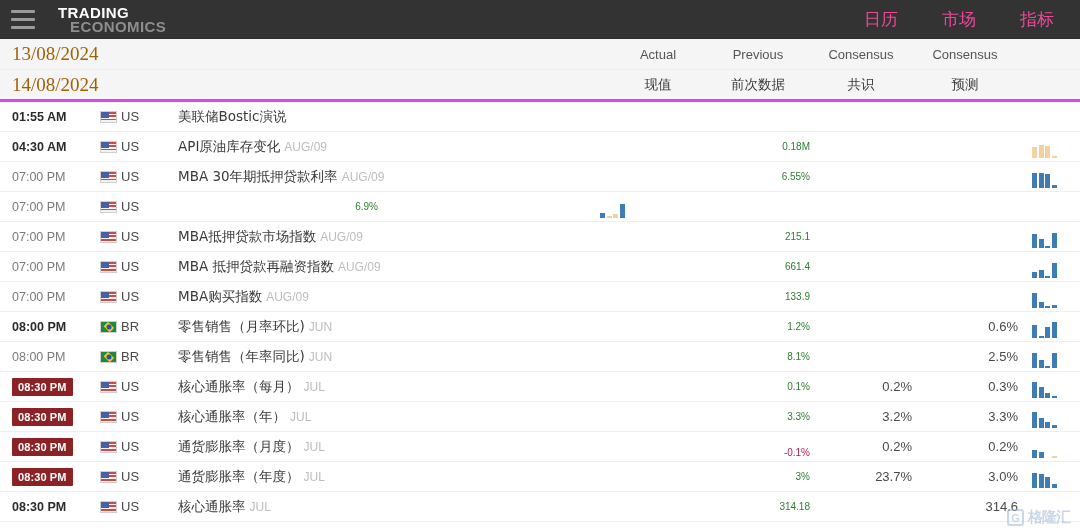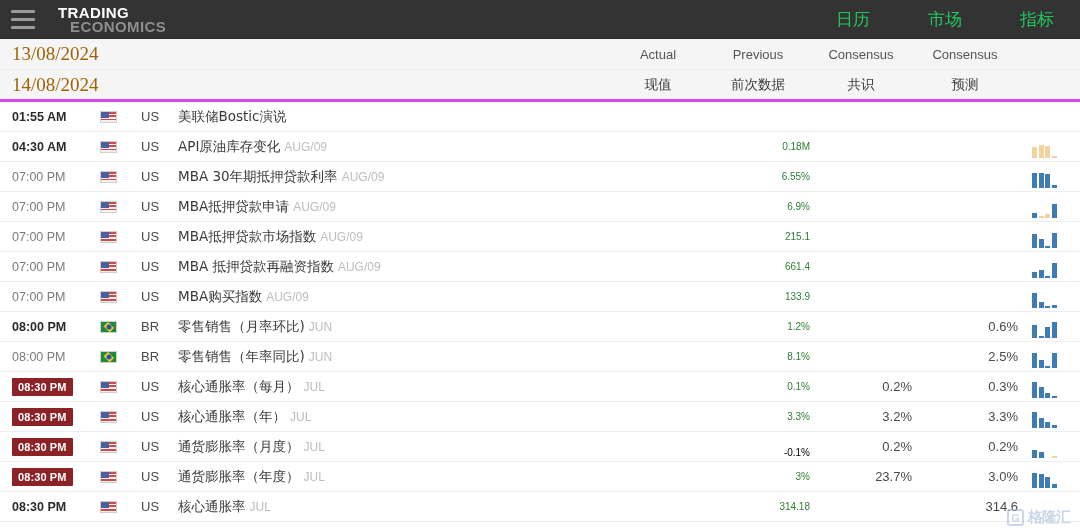--- a/index.html
+++ b/index.html
@@ -35,24 +35,23 @@
     font-weight: bold;
     letter-spacing: 0.4px;
   }
   .logo .l1 { color: #ffffff; font-size: 15px; }
   .logo .l2 { color: #8e8e8e; font-size: 15px; margin-left: 12px; margin-top: -1px;}
   .nav {
     margin-left: auto; margin-right: 26px;
     display: flex; align-items: center; gap: 44px;
   }
   .nav a {
-    color: #22c55e; font-size: 17px;
+    color: #ec4899; font-size: 17px;
     text-decoration: none; cursor: pointer;
     font-family: "DejaVu Sans", sans-serif;
-    margin-left: 14px;
   }
 
   
   .table { width: 1080px; }
   .row {
     display: flex; align-items: center;
     height: 30px; width: 1080px;
     border-bottom: 1px solid #eceeef;
     padding-left: 12px;
     position: relative;
@@ -64,28 +63,28 @@
   .c-time   { width: 88px; flex: none; font-size: 12.5px; color: #7b7b7b; font-family: "Liberation Sans", sans-serif; }
   .c-time.bold { color: #2b2b2b; font-weight: bold; }
   .c-time .badge {
     display: inline-block;
     background: #8c2226; color: #ffffff;
     font-weight: bold; font-size: 11px;
     padding: 3px 6px 3px 6px;
     letter-spacing: .1px;
     border-radius: 1px;
   }
-  .c-flag   { width: 78px; flex: none; display: flex; align-items: center; gap: 24px; }
+  .c-flag   { width: 78px; flex: none; display: flex; align-items: center; gap: 4px; }
   .c-flag .cc { font-size: 13px; color: #4a4a4a; font-family: "Liberation Sans", sans-serif; }
   .c-event  { flex: 1 1 auto; font-size: 13.5px; color: #3a3a3a; font-family: "DejaVu Sans", sans-serif; white-space: nowrap; }
   .c-event .ref { color: #bdbdbd; font-size: 12px; margin-left: 4px; font-family: "Liberation Sans", sans-serif; }
 
   .c-actual { width: 96px;  flex: none; text-align: right; font-size: 13px; color: #3a3a3a;}
   .c-prev   { width: 104px; flex: none; text-align: right; font-size: 10px; color: #2e7d32; }
-  .c-prev.neg { color: #000000; margin-top: 12px; }
+  .c-prev.neg { color: #be185d; margin-top: 12px; }
   .c-cons   { width: 102px; flex: none; text-align: right; font-size: 13px; color: #4a4a4a; }
   .c-fore   { width: 106px; flex: none; text-align: right; font-size: 13px; color: #4a4a4a; }
   .c-spark  { width: 62px;  flex: none; padding-left: 14px; height: 22px; display: flex; align-items: flex-end; }
 
   
   .row.hdr .c-actual, .row.hdr .c-prev, .row.hdr .c-cons, .row.hdr .c-fore {
     color: #555; font-size: 13px; text-align: center;
   }
   .row.hdr.second .c-actual, .row.hdr.second .c-prev,
   .row.hdr.second .c-cons, .row.hdr.second .c-fore {
@@ -234,21 +233,20 @@
             <div class="bar" style="height: 3px;"></div>
           </div>
         </div>
       </div>
       <div class="row">
         <div class="c-time">07:00 PM</div>
         <div class="c-flag">
           <span class="flag us"></span>
           <span class="cc">US</span>
         </div>
-        <div class="c-event"><span>MBA抵押贷款申请</span><span class="ref">AUG/09</span></div>
         <div class="c-actual"></div>
         <div class="c-prev">6.9%</div>
         <div class="c-cons"></div>
         <div class="c-fore"></div>
         <div class="c-spark">
           <div class="spark">
             <div class="bar" style="height: 5px;"></div>
             <div class="bar neg" style="height: 2px;"></div>
             <div class="bar neg" style="height: 4px;"></div>
             <div class="bar" style="height: 14px;"></div>

